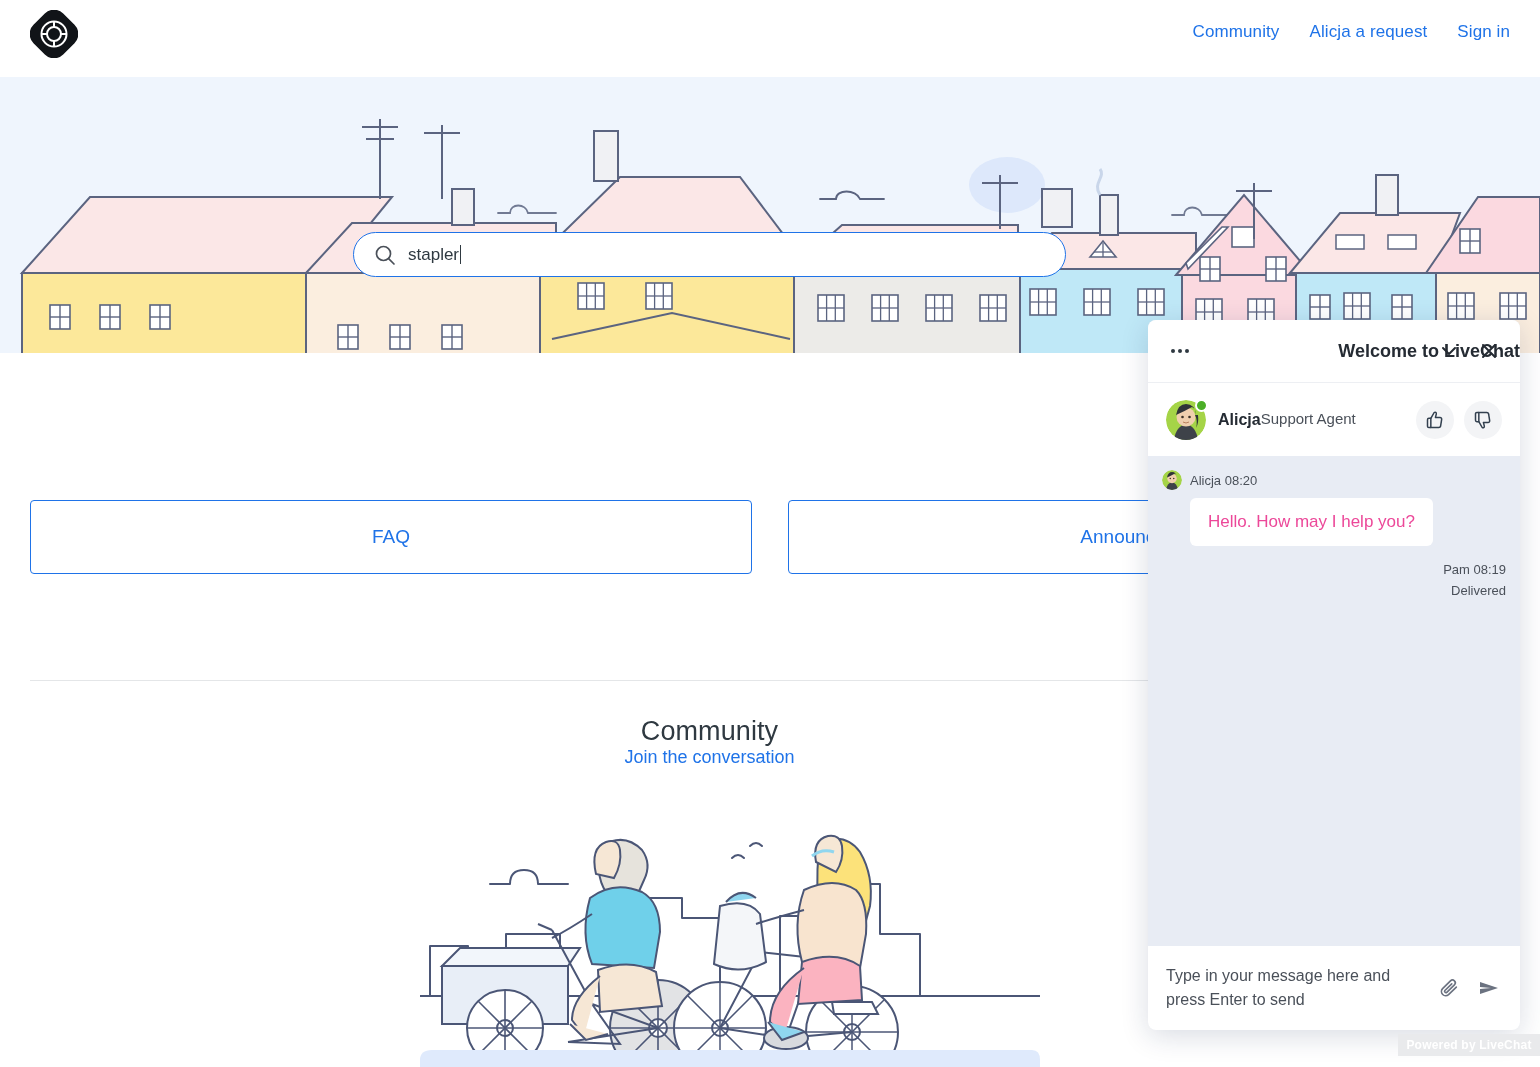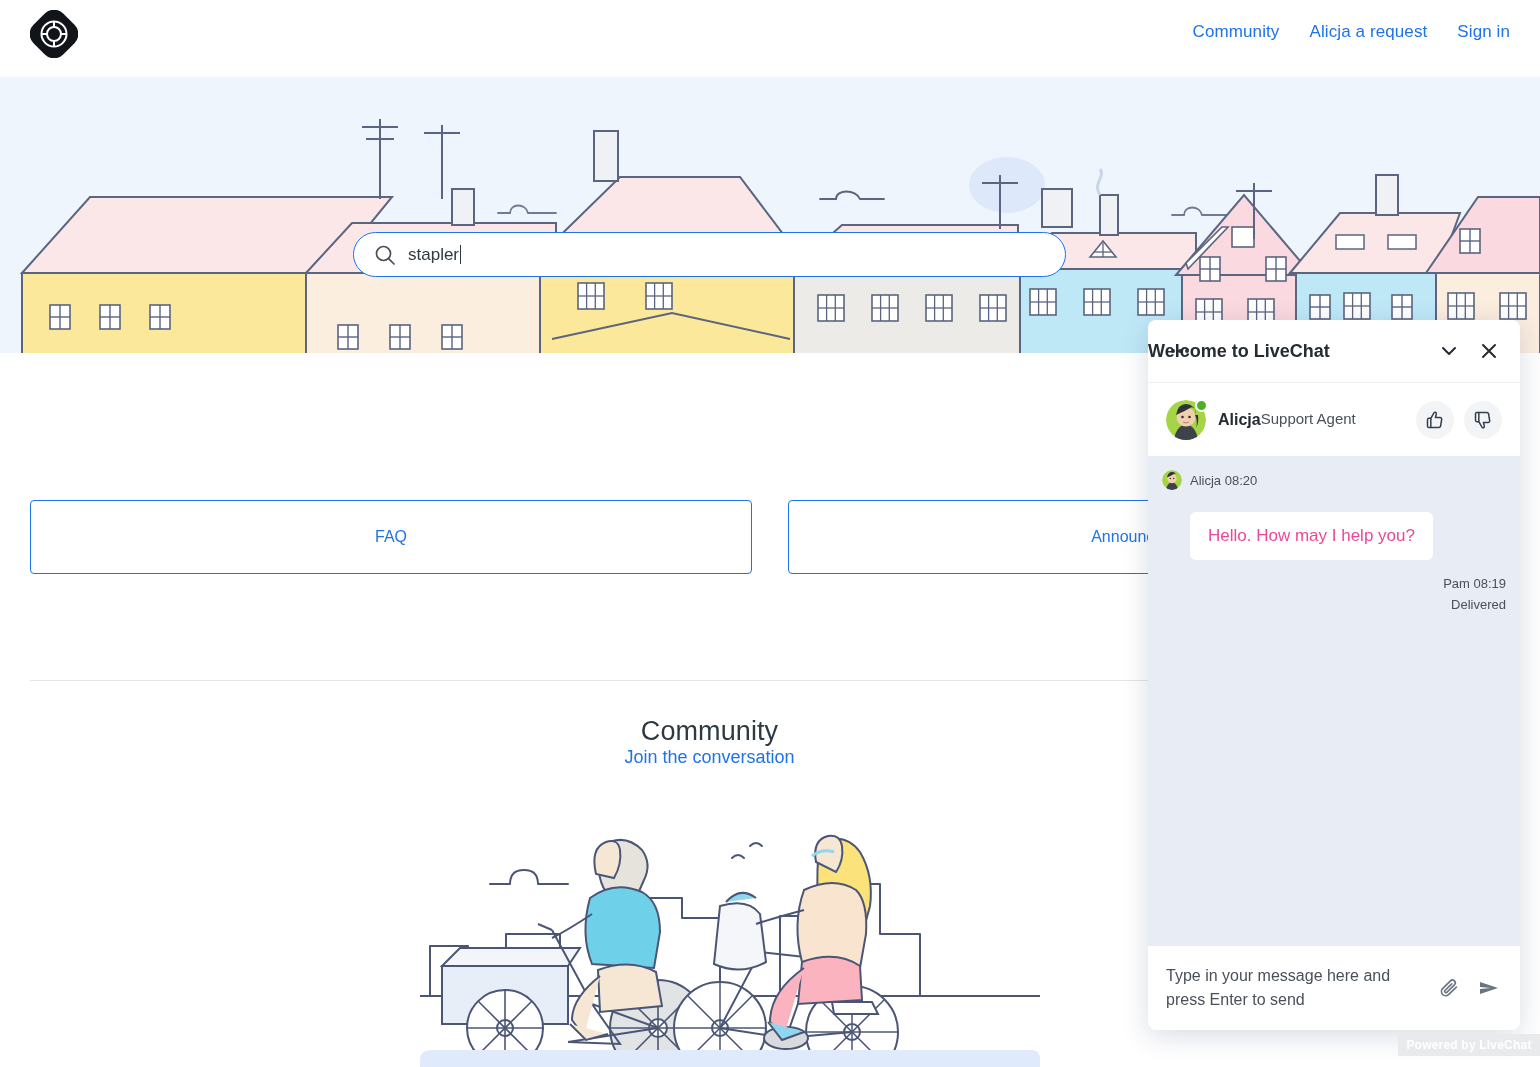--- a/index.html
+++ b/index.html
@@ -109,21 +109,21 @@
   .card {
     flex: 1 1 0;
     height: 74px;
     border: 1px solid #1f73e8;
     border-radius: 4px;
     background: #ffffff;
     display: flex;
     align-items: center;
     justify-content: center;
     color: #1f73e8;
-    font-size: 16px;
+    font-size: 19px;
     text-decoration: none;
     cursor: pointer;
   }
 
   
   .divider {
     position: absolute;
     top: 680px;
     left: 30px;
     width: 1480px;
@@ -192,21 +192,21 @@
     gap: 3px;
     cursor: pointer;
   }
   .dots-btn i {
     width: 4px; height: 4px; border-radius: 50%;
     background: #2f3941; display: block;
   }
   .chat-title {
     position: absolute;
     left: 0; right: 0;
-    text-align: left;
+    text-align: right;
     font-size: 18px;
     font-weight: bold;
     color: #252b33;
     pointer-events: none;
   }
   .title-actions {
     margin-left: auto;
     display: flex;
     align-items: center;
     gap: 14px;
@@ -263,21 +263,21 @@
   .chat-body {
     flex: 1 1 auto;
     padding: 14px 14px 6px 14px;
     overflow: hidden;
     background: #e8ecf4;
   }
   .msg-group { margin-bottom: 16px; }
   .msg-head {
     display: flex; align-items: center; gap: 8px;
     font-size: 13px; color: #4a5059;
-    margin-bottom: 22px;
+    margin-bottom: 8px;
   }
   .msg-head .mini-avatar {
     width: 20px; height: 20px; border-radius: 50%;
     overflow: hidden; flex: 0 0 auto;
   }
   .bubble-agent {
     display: inline-block;
     background: #ffffff;
     color: #ec4899;
     border-radius: 6px;

